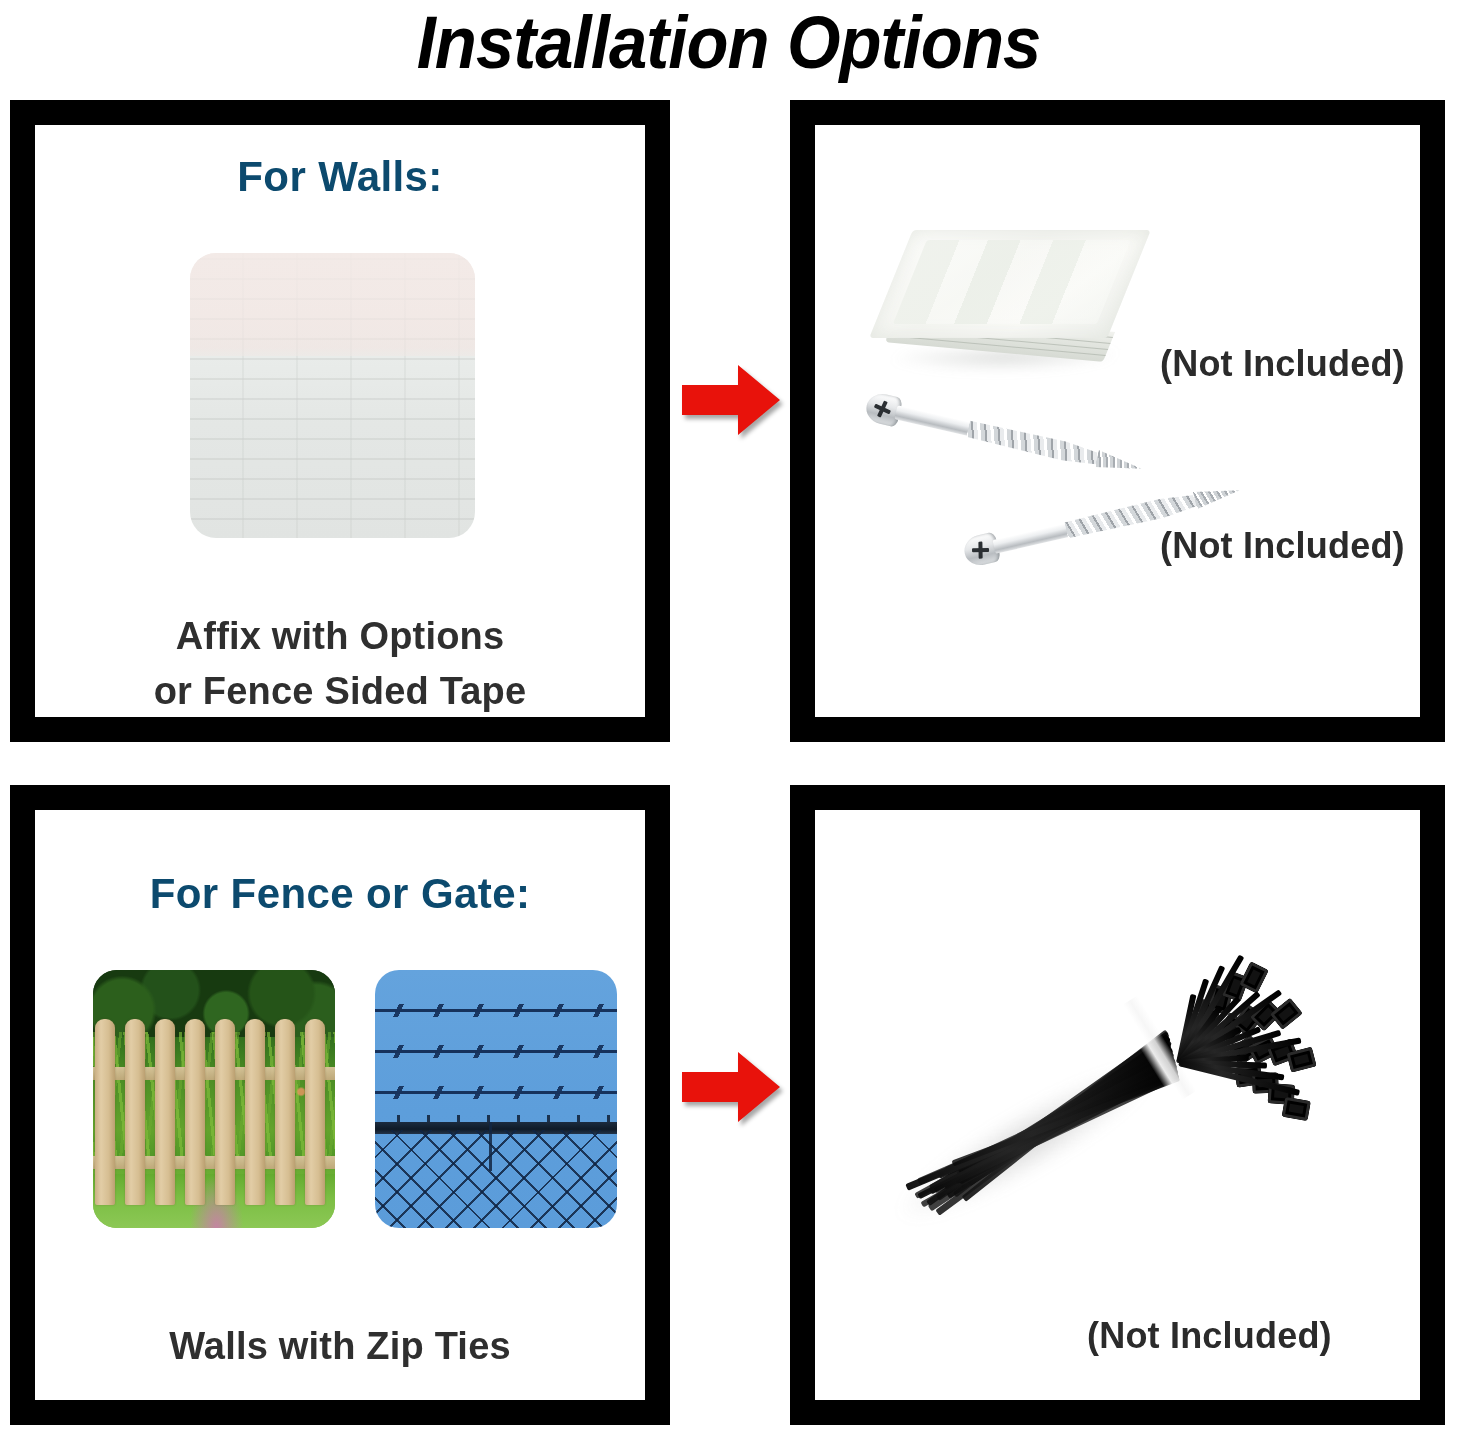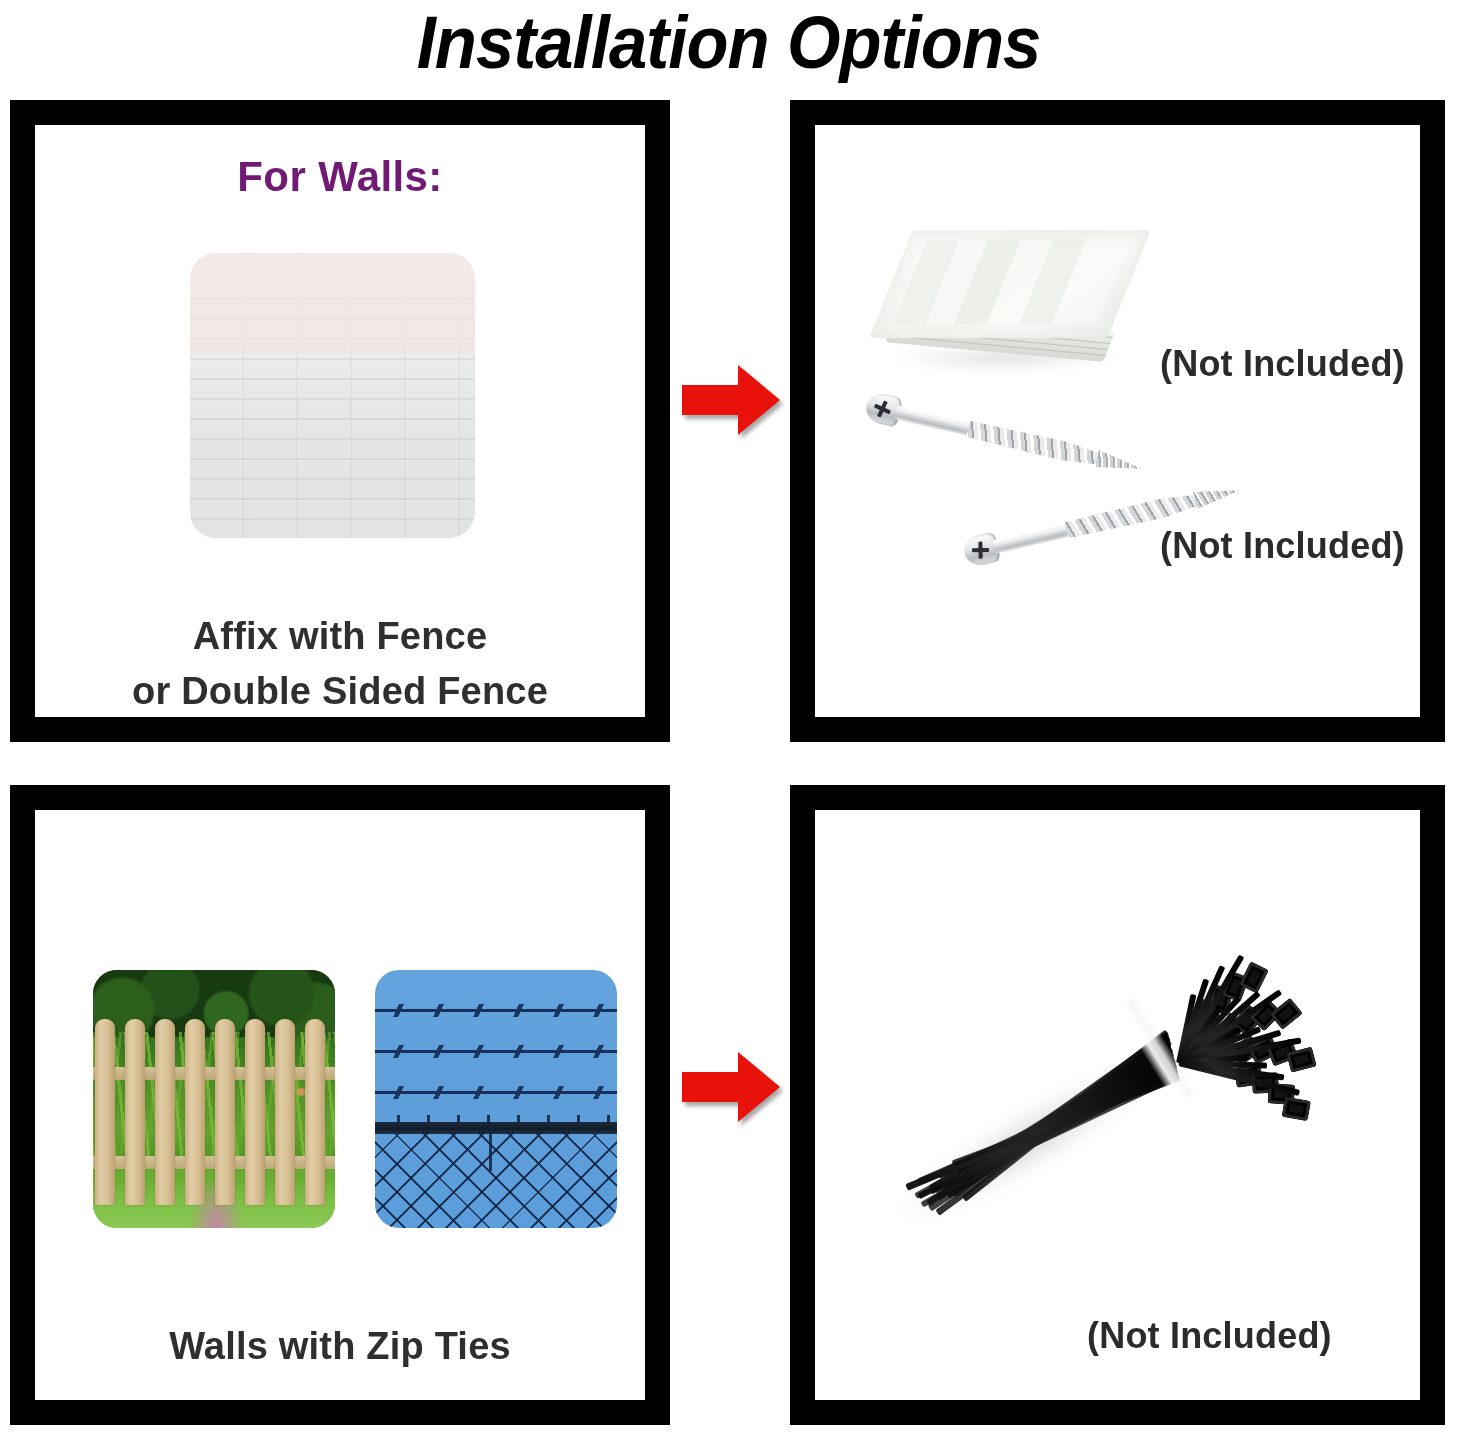--- a/index.html
+++ b/index.html
@@ -57,21 +57,21 @@
   #panel-zipties    { left: 790px; top: 785px;  width: 655px; height: 640px; }
 
   
   .panel-heading {
     position: absolute;
     left: 0;
     width: 100%;
     text-align: center;
     font-weight: bold;
     font-size: 42px;
-    color: #701a75;
+    color: #0c4a6e;
     letter-spacing: 0.4px;
   }
   #heading-walls { top: 28px; }
   #heading-fence { top: 60px; }
 
   .caption {
     position: absolute;
     left: 0;
     width: 100%;
     text-align: center;
@@ -448,22 +448,22 @@
 <div class="panel" id="panel-walls">
   <div class="panel-inner">
 
     <div class="panel-heading" id="heading-walls">For Walls:</div>
 
     <div class="wall-photo">
       <div class="bricks"></div>
       <div class="bricks-top"></div>
     </div>
 
-    <div class="caption" id="caption-walls-1">Affix with Fence</div>
-    <div class="caption" id="caption-walls-2">or Double Sided Fence</div>
+    <div class="caption" id="caption-walls-1">Affix with Options</div>
+    <div class="caption" id="caption-walls-2">or Fence Sided Tape</div>
   </div>
 </div>
 
 <svg class="red-arrow" id="arrow-top" viewBox="0 0 98 74">
   <polygon points="0,22 56,22 56,2 98,37 56,72 56,52 0,52" fill="#E8120B"></polygon>
 </svg>
 
 <div class="panel" id="panel-hardware">
   <div class="panel-inner">
 
@@ -498,20 +498,21 @@
       <div class="tip2"></div>
     </div>
 
     <div class="not-included" id="ni-screws">(Not Included)</div>
   </div>
 </div>
 
 <div class="panel" id="panel-fence">
   <div class="panel-inner">
 
+    <div class="panel-heading" id="heading-fence">For Fence or Gate:</div>
 
     <div class="fence-photo" id="fence-wood">
       <div class="wood-bg">
         <div class="hedge"></div>
         <div class="grass-blades"></div>
         <div class="flowers"></div>
         <div class="lawn"></div>
         <div class="path"></div>
       </div>
       <div class="pickets">

